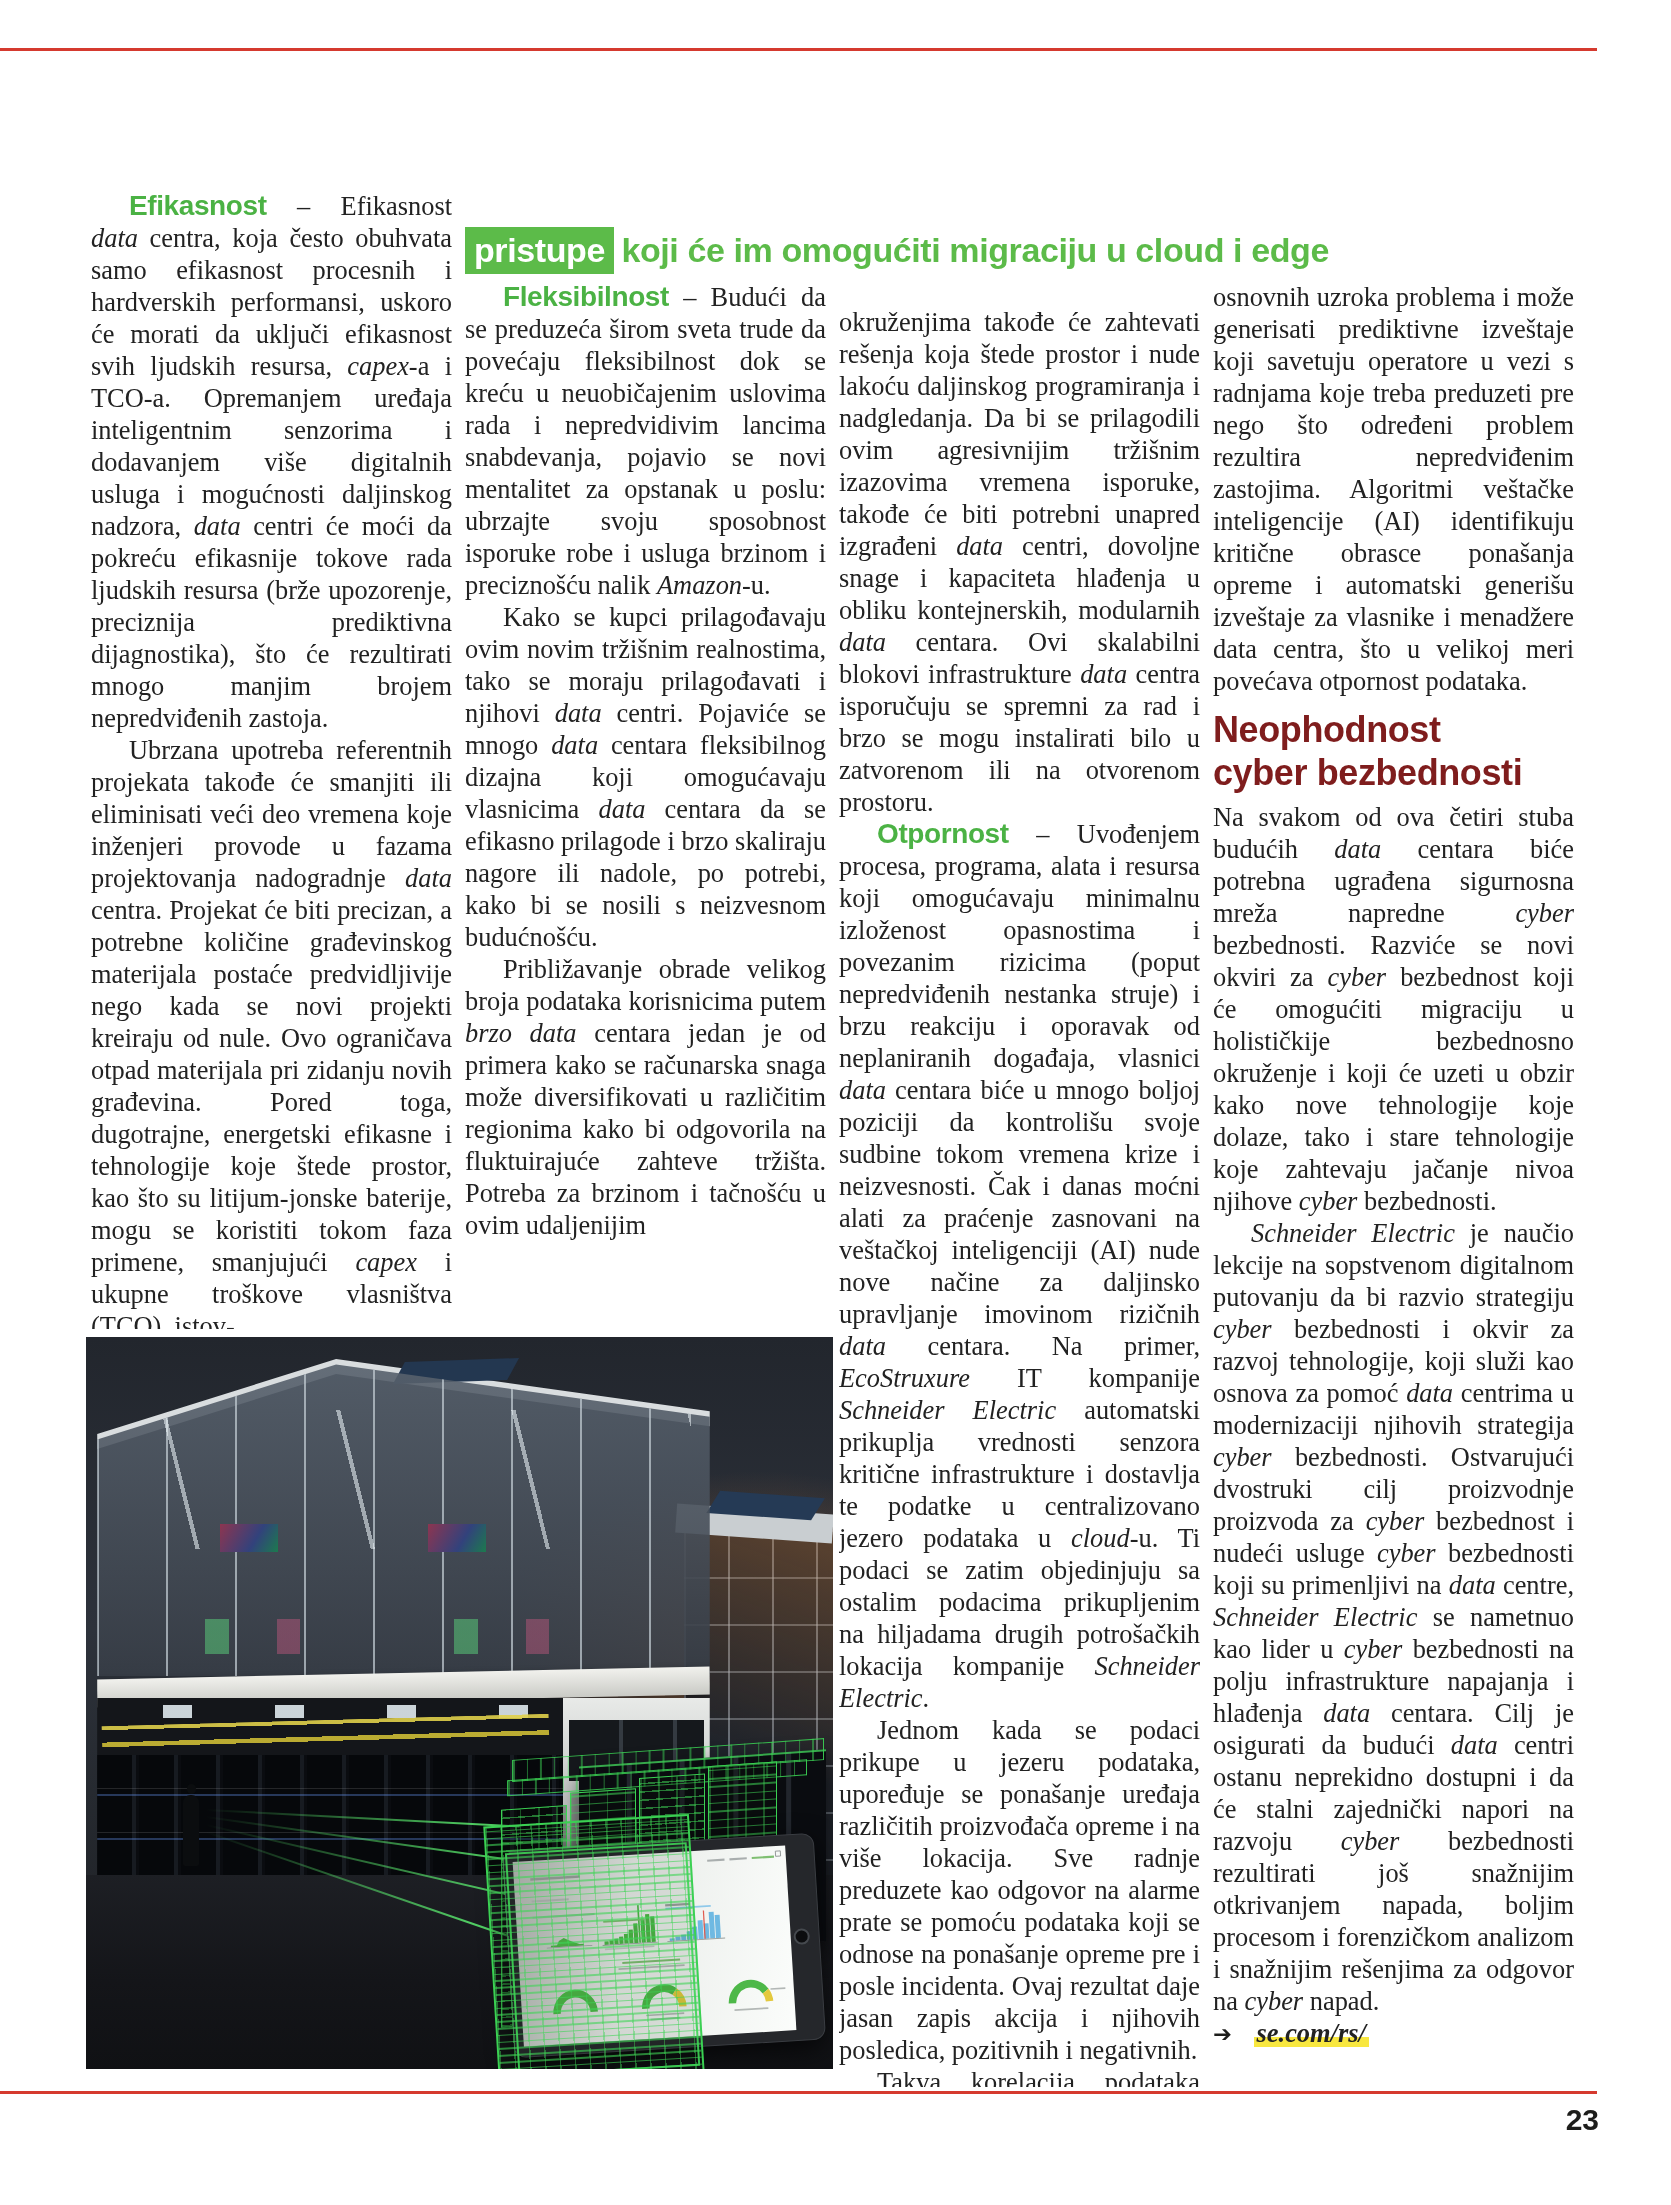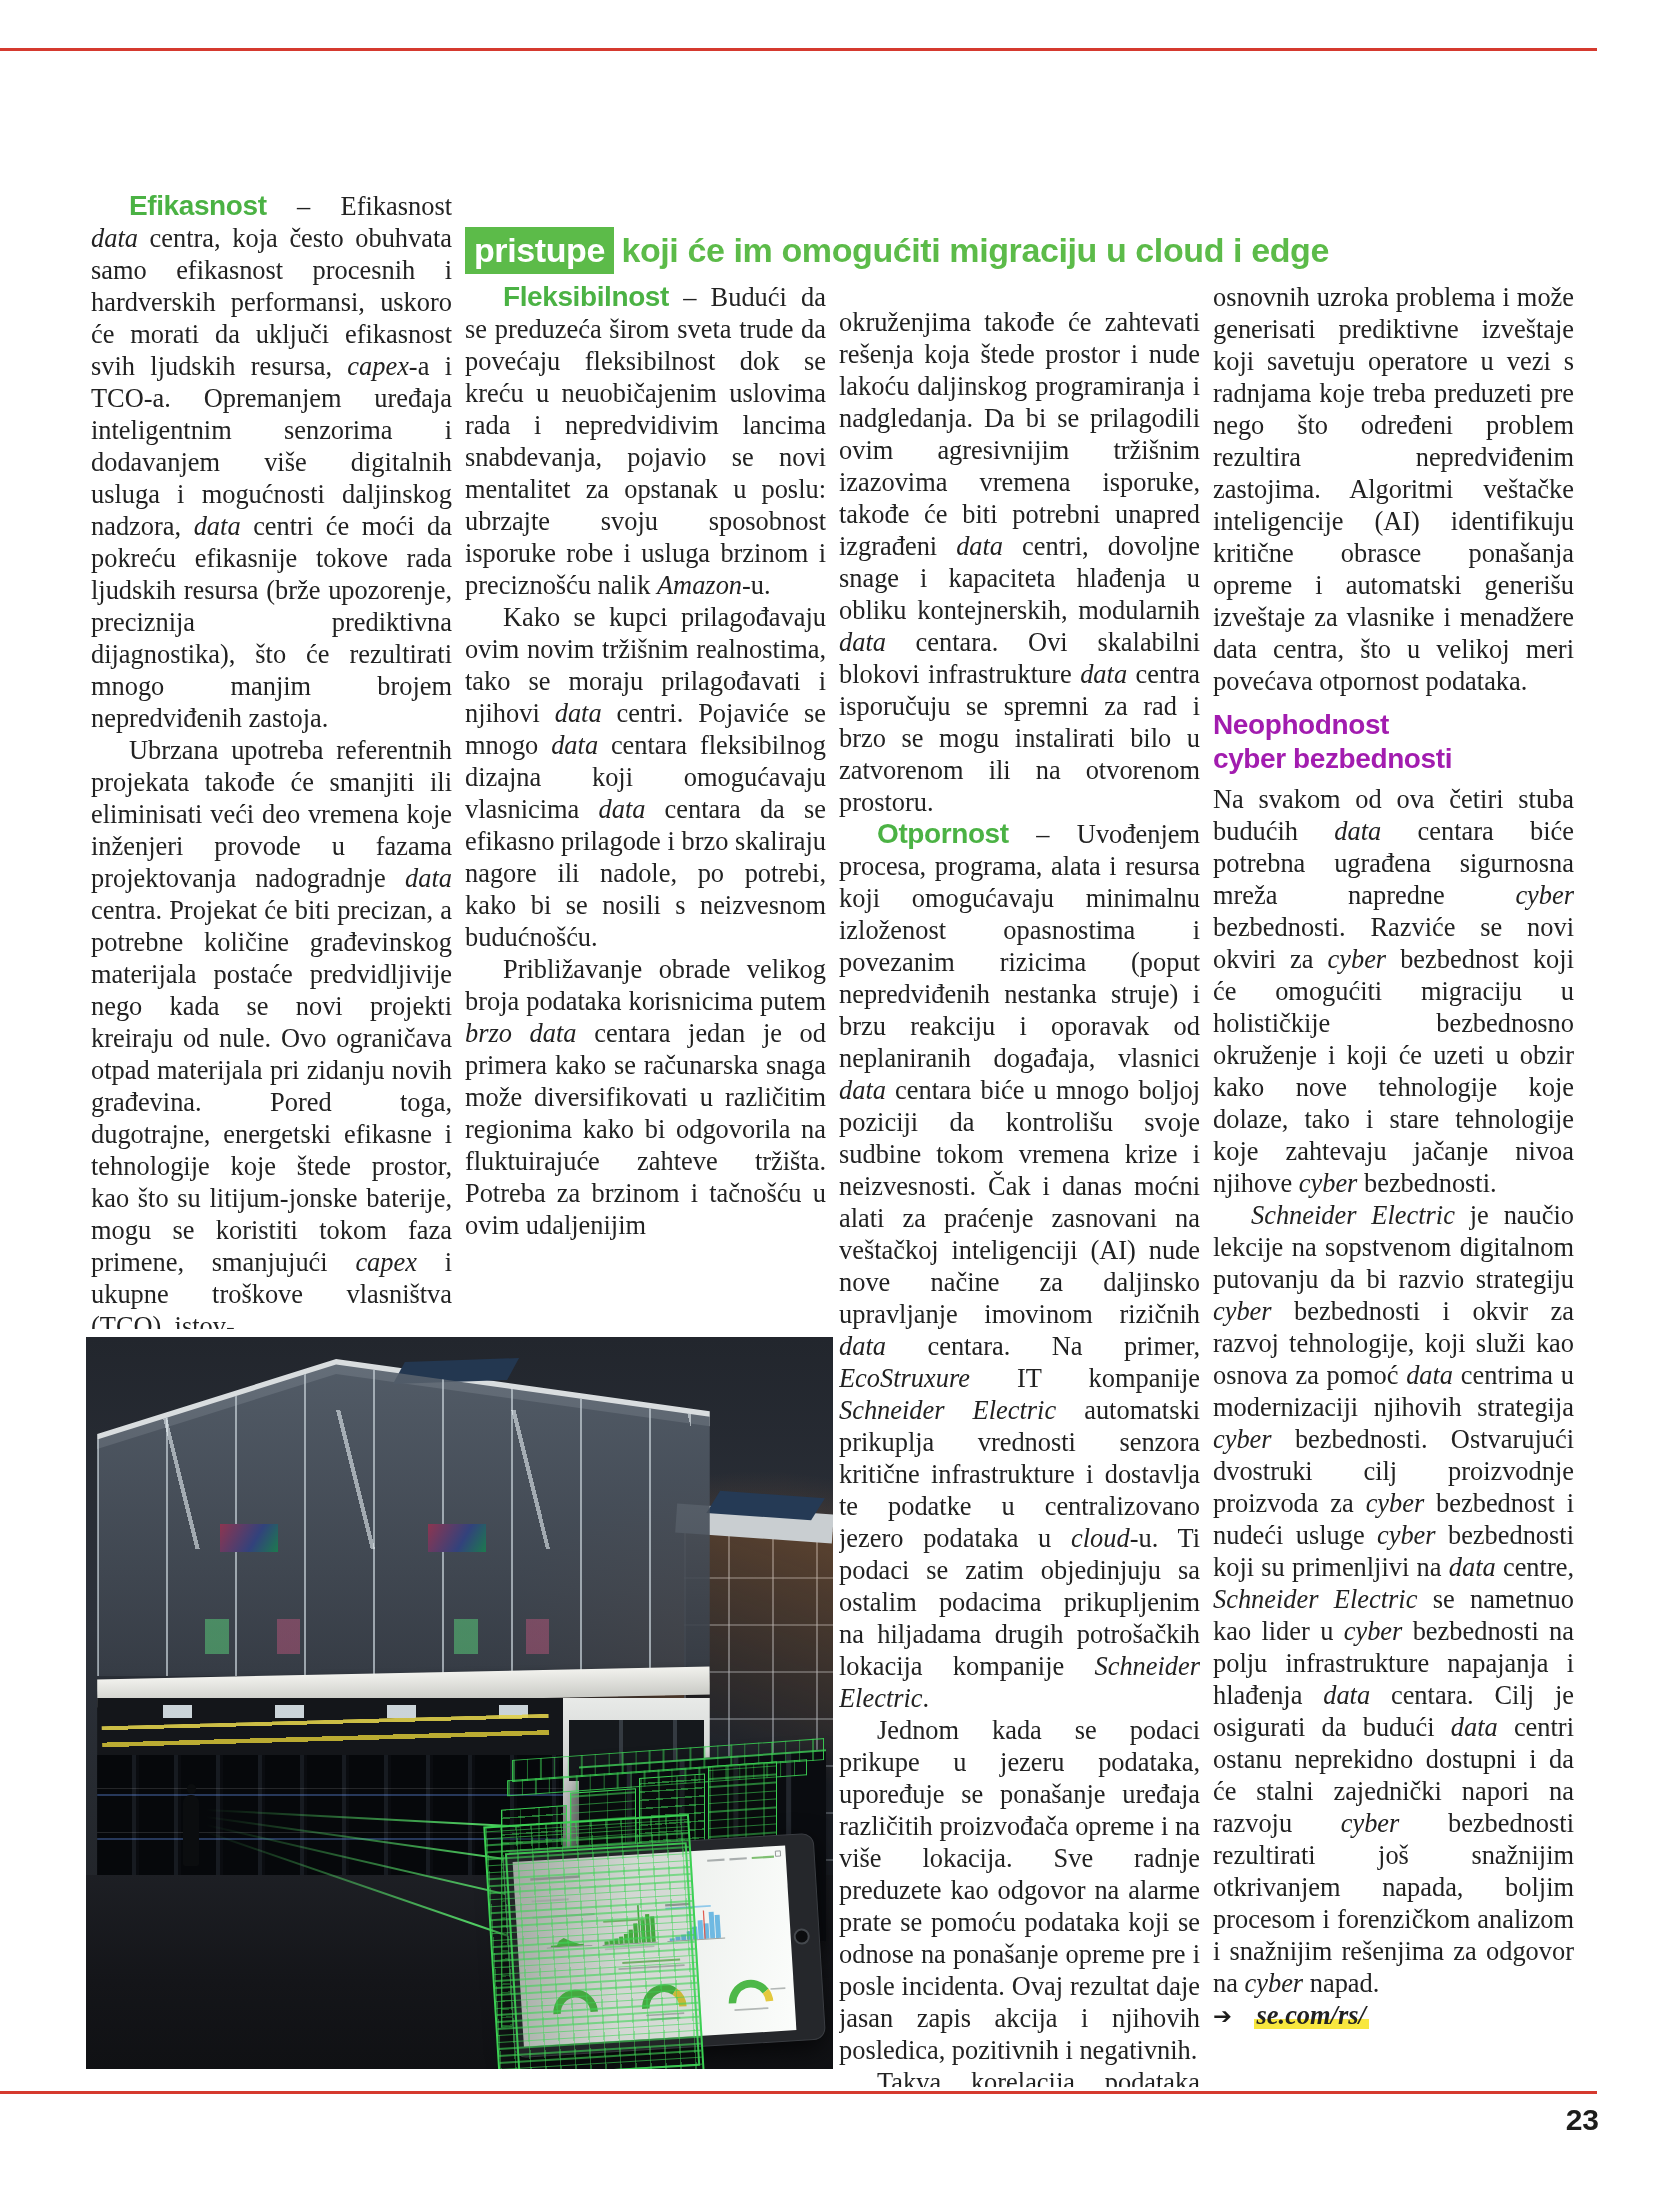--- a/index.html
+++ b/index.html
@@ -18,21 +18,21 @@
   .hl-green{color:#5cbb49;margin-left:7.5px;margin-top:28px;}
 
   
   .col{position:absolute;width:361px;font-size:26.4px;line-height:32px;
        text-align:justify;hyphens:auto;-webkit-hyphens:auto;overflow:hidden;}
   .col p{margin:0;}
   .col p.ind{text-indent:38px;}
   .gh{font-family:"Liberation Sans","DejaVu Sans",sans-serif;font-weight:bold;
       color:#4bb244;font-size:28px;letter-spacing:-0.4px;}
   .subhead{font-family:"Liberation Sans","DejaVu Sans",sans-serif;font-weight:bold;
-           color:#a21caf;font-size:28px;line-height:34px;margin:10.6px 0 7.5px 0;letter-spacing:-0.4px;}
+           color:#7f1d1d;font-size:36px;line-height:43px;margin:10.6px 0 7.5px 0;letter-spacing:-0.4px;}
   .linkline{margin-top:3px;font-weight:bold;font-style:italic;font-size:26.4px;}
   .linkline .arrow{font-style:normal;color:#1d1d1b;font-family:"DejaVu Sans",sans-serif;font-size:22.6px;}
   .linkline .lk{background:linear-gradient(to bottom,rgba(0,0,0,0) 64%,#f8e73f 64%,#f8e73f 96%,rgba(0,0,0,0) 96%);
                 padding:0 3px;margin-left:15px;}
   #col1{left:91px;top:190px;height:1139px;}
   #col2{left:465px;top:281px;height:1056px;}
   #col3{left:839px;top:281px;height:1781px;margin-top:25px;}
   #col4{left:1213px;top:281px;height:1769px;}
 
   

